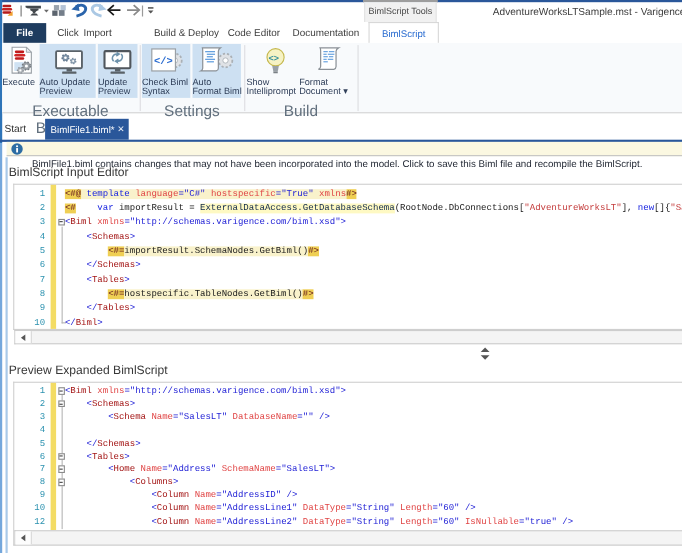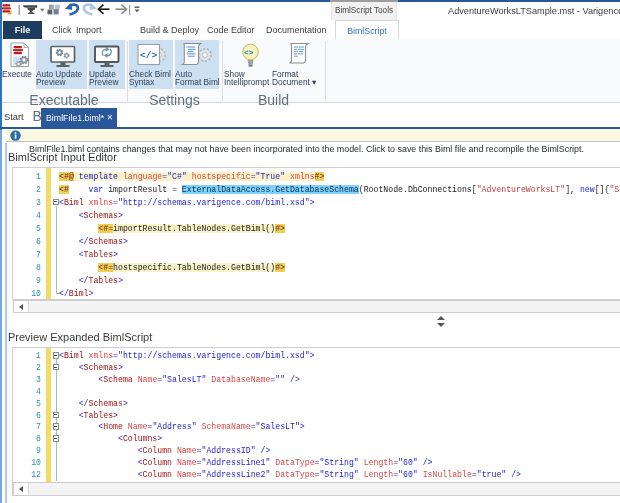--- a/index.html
+++ b/index.html
@@ -7,21 +7,21 @@
 .mono{font-family:"Liberation Mono",monospace;font-size:8.2px;white-space:pre;color:#1a1a1a}
 .ln{position:absolute;font-family:"Liberation Mono",monospace;font-size:8.2px;color:#2b91af;text-align:right;width:28px}
 
 .tg{color:#a31515}
 .at{color:#e04545}
 .bl{color:#2323d6}
 .kw{color:#1823e0}
 .str{color:#c43c3c}
 .t4o{background:#efcf54;color:#6b2020}
 .t4i{background:#f9f2cb}
-.sel{background:#7dd3fc;color:#10284a}
+.sel{background:#fef9c3;color:#10284a}
 .hdr{position:absolute;font-size:11px;color:#383838}
 .grplabel{position:absolute;font-size:14px;color:#62707e;text-align:center}
 .btnlabel{position:absolute;font-size:8.3px;color:#31405a;text-align:left;line-height:8px;white-space:nowrap}
 .tabtxt{position:absolute;font-size:9px;color:#3d3d3d}
 .vline{position:absolute;width:1px;background:#dcdde0}
 </style></head><body>
 
 <div class="abs" style="left:0;top:0;width:620px;height:2px;background:#2a579a"></div>
 <div class="abs" style="left:0;top:0;width:2px;height:130px;background:#2e74b8"></div>
 <div class="abs" style="left:0;top:130px;width:2px;height:373px;background:#74a7dc"></div>
@@ -208,21 +208,21 @@
 <div id="ed1" class="abs" style="left:0;top:169.5px;width:620px">
     <div class="ln" style="top:0px;left:13px;line-height:13px">1</div>
     <div class="mono abs" style="top:0px;left:59px;line-height:13px"><span class="t4o">&lt;#@</span><span class="t4i"> <span class="kw" style="font-weight:normal">template</span> <span class="at">language</span><span class="bl">="C#"</span> <span class="at">hostspecific</span><span class="bl">="True"</span> <span class="at">xmlns</span></span><span class="t4o">#&gt;</span></div>
     <div class="ln" style="top:13px;left:13px;line-height:13px">2</div>
     <div class="mono abs" style="top:13px;left:59px;line-height:13px"><span class="t4o">&lt;#</span>    <span class="kw">var</span> importResult = <span class="sel">ExternalDataAccess.GetDatabaseSchema</span>(RootNode.DbConnections[<span class="str">"AdventureWorksLT"</span>], <span class="kw">new</span>[]{<span class="str">"Sa</span></div>
     <div class="ln" style="top:26px;left:13px;line-height:13px">3</div>
     <div class="mono abs" style="top:26px;left:59px;line-height:13px"><span class="bl">&lt;</span><span class="tg">Biml</span> <span class="at">xmlns</span><span class="bl">="http://schemas.varigence.com/biml.xsd"&gt;</span></div>
     <div class="ln" style="top:39px;left:13px;line-height:13px">4</div>
     <div class="mono abs" style="top:39px;left:59px;line-height:13px">    <span class="bl">&lt;</span><span class="tg">Schemas</span><span class="bl">&gt;</span></div>
     <div class="ln" style="top:52px;left:13px;line-height:13px">5</div>
-    <div class="mono abs" style="top:52px;left:59px;line-height:13px">        <span class="t4o">&lt;#=</span><span class="t4i">importResult.TableNodes.GetBiml()</span><span class="t4o">#&gt;</span></div>
+    <div class="mono abs" style="top:52px;left:59px;line-height:13px">        <span class="t4o">&lt;#=</span><span class="t4i">importResult.SchemaNodes.GetBiml()</span><span class="t4o">#&gt;</span></div>
     <div class="ln" style="top:65px;left:13px;line-height:13px">6</div>
     <div class="mono abs" style="top:65px;left:59px;line-height:13px">    <span class="bl">&lt;/</span><span class="tg">Schemas</span><span class="bl">&gt;</span></div>
     <div class="ln" style="top:78px;left:13px;line-height:13px">7</div>
     <div class="mono abs" style="top:78px;left:59px;line-height:13px">    <span class="bl">&lt;</span><span class="tg">Tables</span><span class="bl">&gt;</span></div>
     <div class="ln" style="top:91px;left:13px;line-height:13px">8</div>
     <div class="mono abs" style="top:91px;left:59px;line-height:13px">        <span class="t4o">&lt;#=</span><span class="t4i">hostspecific.TableNodes.GetBiml()</span><span class="t4o">#&gt;</span></div>
     <div class="ln" style="top:104px;left:13px;line-height:13px">9</div>
     <div class="mono abs" style="top:104px;left:59px;line-height:13px">    <span class="bl">&lt;/</span><span class="tg">Tables</span><span class="bl">&gt;</span></div>
     <div class="ln" style="top:117px;left:13px;line-height:13px">10</div>
     <div class="mono abs" style="top:117px;left:59px;line-height:13px"><span class="bl">&lt;/</span><span class="tg">Biml</span><span class="bl">&gt;</span></div>

